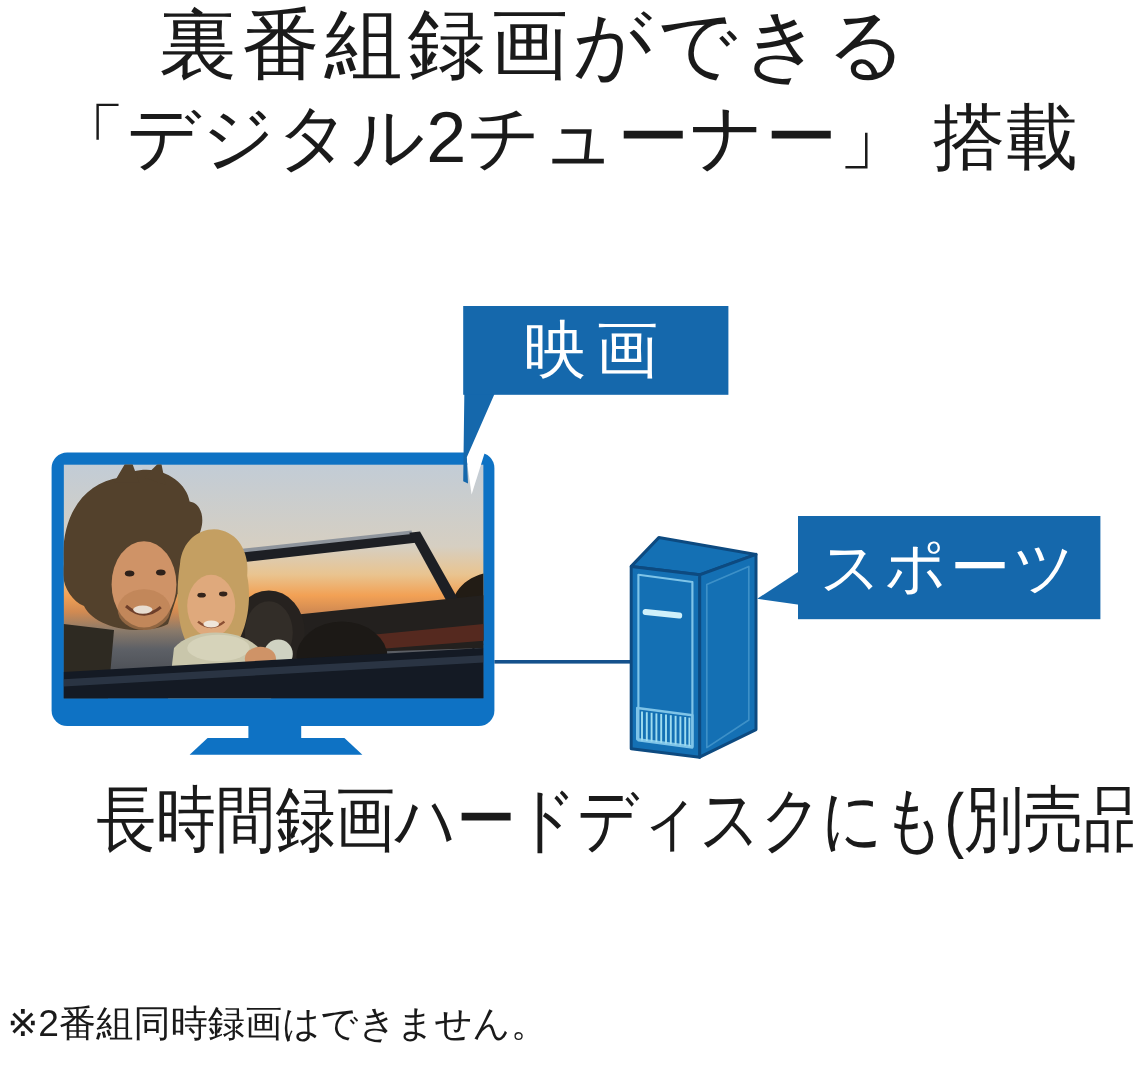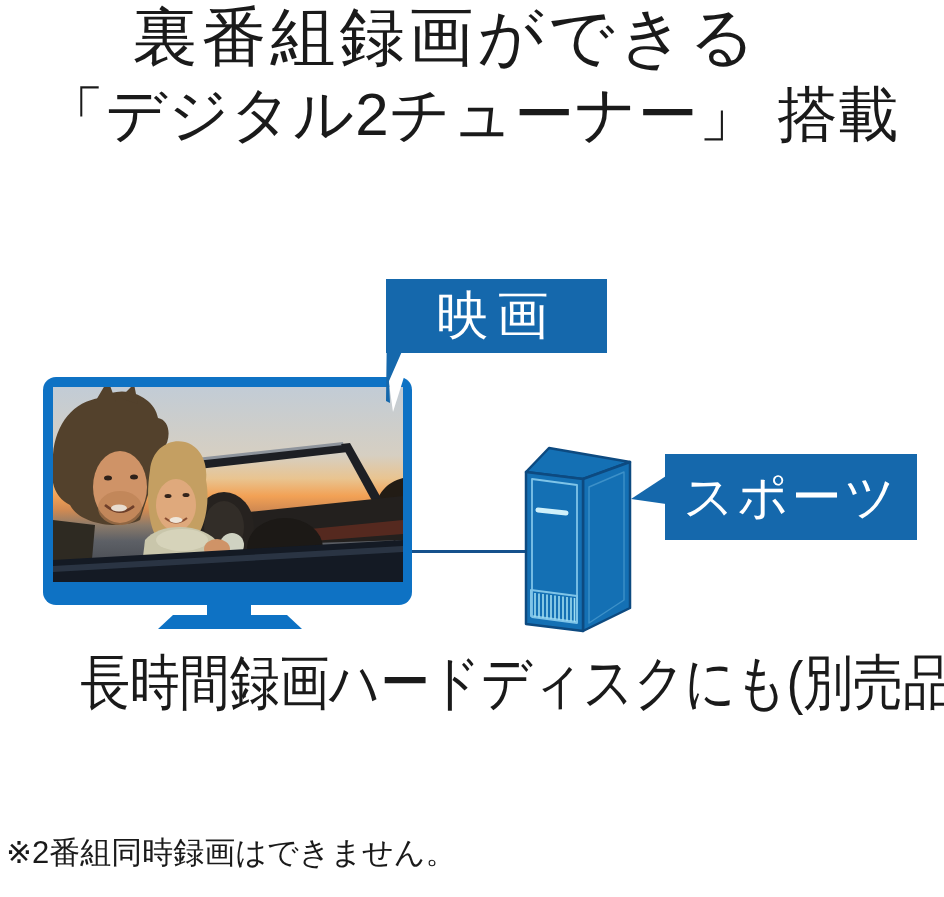--- a/index.html
+++ b/index.html
@@ -17,21 +17,21 @@
     transform:translateX(-26px);
   }
   .h2{
     top:76px;left:0;width:944px;text-align:center;
     font-size:60px;line-height:78px;letter-spacing:1px;white-space:nowrap;
   }
   
   .callout{
     background:var(--callout-blue,#1568AC);
     color:#ffffff;display:flex;align-items:center;justify-content:center;
-    white-space:nowrap;z-index:3;margin-top:24px;
+    white-space:nowrap;z-index:3;
   }
   .callout-movie{left:386px;top:255px;width:221px;height:74px;font-size:52px;letter-spacing:8px;}
   .callout-sports{left:665px;top:430px;width:252px;height:86px;font-size:50px;letter-spacing:3px;}
   
   .caption{
     top:648px;left:0;width:944px;text-align:center;
     font-size:60px;line-height:70px;white-space:nowrap;
     transform:scaleX(0.83);transform-origin:50% 50%;
   }
   .notes{top:822px;left:6px;font-size:31px;line-height:37px;margin-top:12px;}

